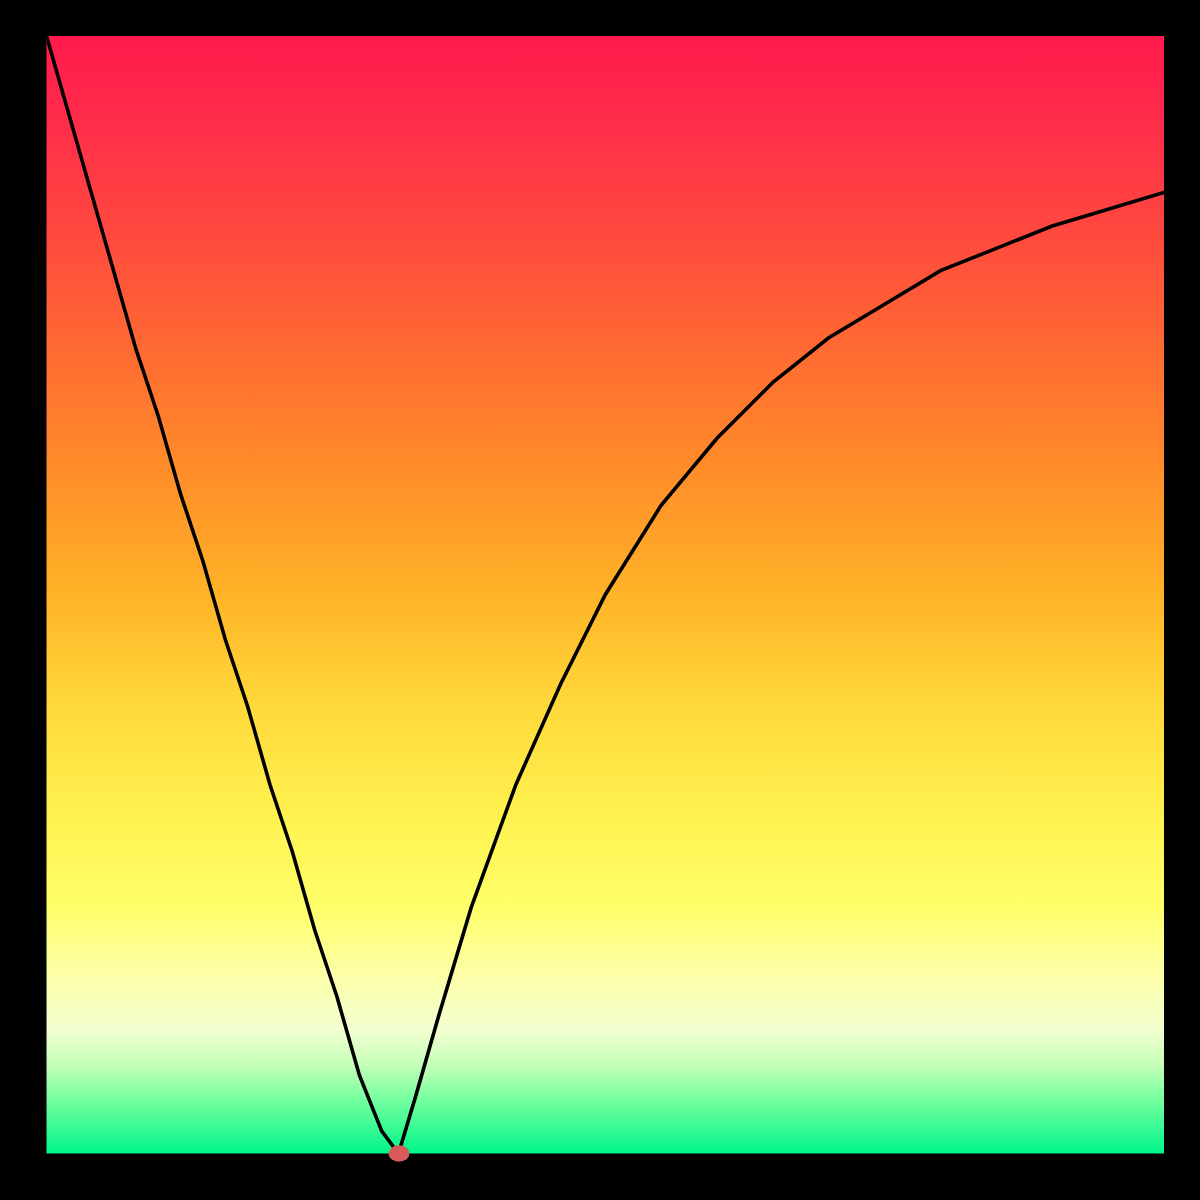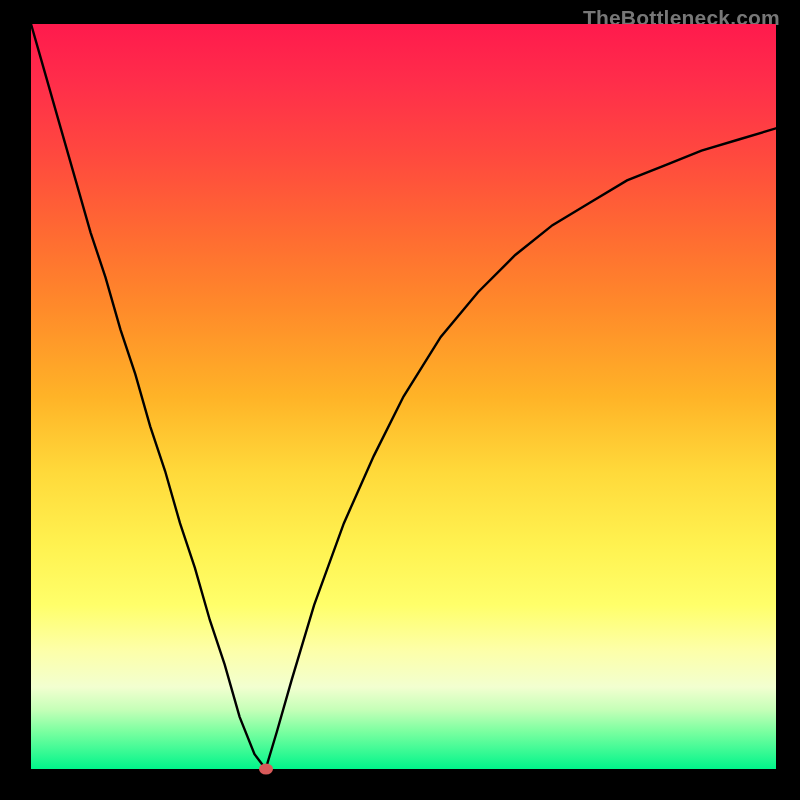--- a/index.html
+++ b/index.html
@@ -65,21 +65,20 @@
     height: 11px;
     border-radius: 50%;
     background: #d95a5a;
     transform: translate(-50%, -50%);
   }
 </style>
 </head>
 <body>
 
 <div class="frame">
-  <div class="watermark">TheBottleneck.com</div>
 
   <div class="plot-area">
     <svg class="curve-svg" viewBox="0 0 745 745" preserveAspectRatio="none">
       <path id="curve-left" fill="none" stroke="#000000" stroke-width="2.4" stroke-linecap="round" d="M0.00 0.00 L14.90 52.15 L29.80 104.30 L44.70 156.45 L59.60 208.60 L74.50 253.30 L89.40 305.45 L104.30 350.15 L119.20 402.30 L134.10 447.00 L149.00 499.15 L163.90 543.85 L178.80 596.00 L193.70 640.70 L208.60 692.85 L223.50 730.10 L234.68 745.00"></path>
       <path id="curve-right" fill="none" stroke="#000000" stroke-width="2.4" stroke-linecap="round" d="M234.68 745.00 L245.85 707.75 L260.75 655.60 L283.10 581.10 L312.90 499.15 L342.70 432.10 L372.50 372.50 L409.75 312.90 L447.00 268.20 L484.25 230.95 L521.50 201.15 L558.75 178.80 L596.00 156.45 L633.25 141.55 L670.50 126.65 L707.75 115.48 L745.00 104.30"></path>
     </svg>
     <div id="marker" class="marker" style="left: 234.675px; top: 745px; background: rgb(217, 90, 90);"></div>
   </div>
 </div>
 

